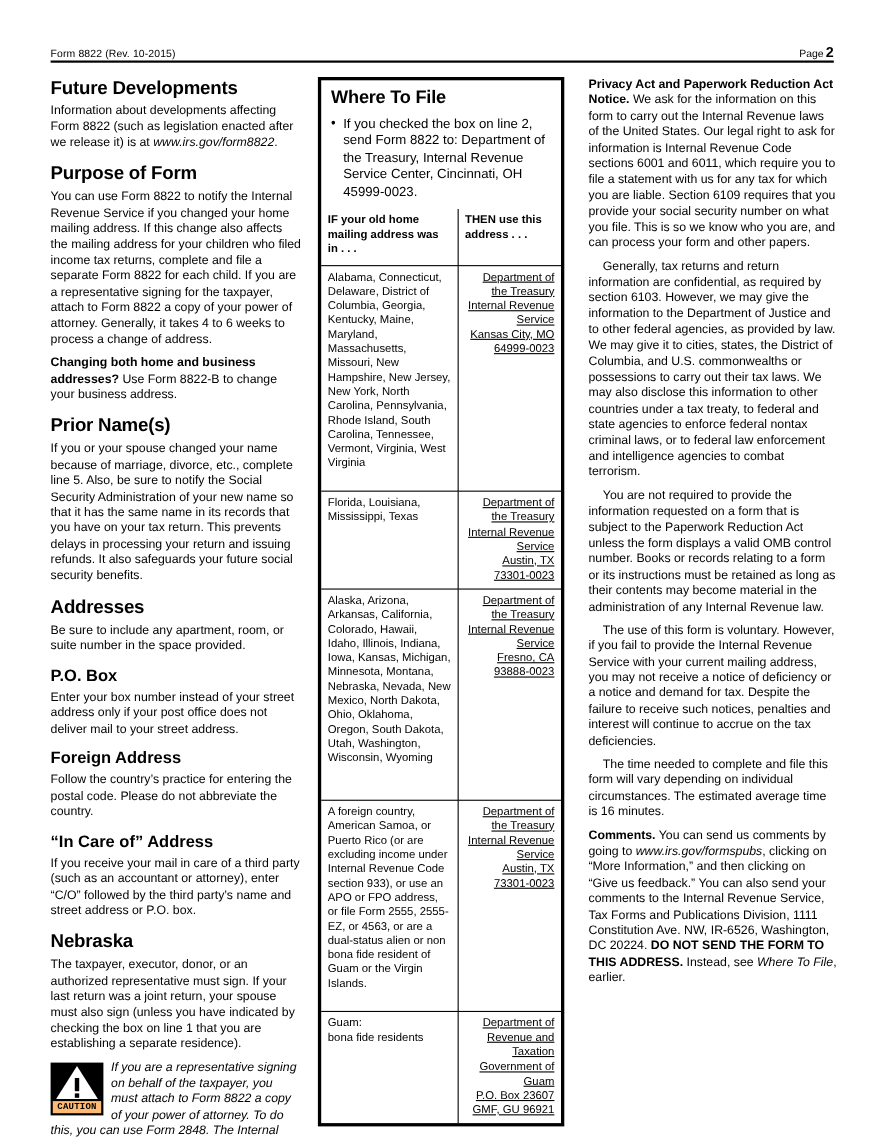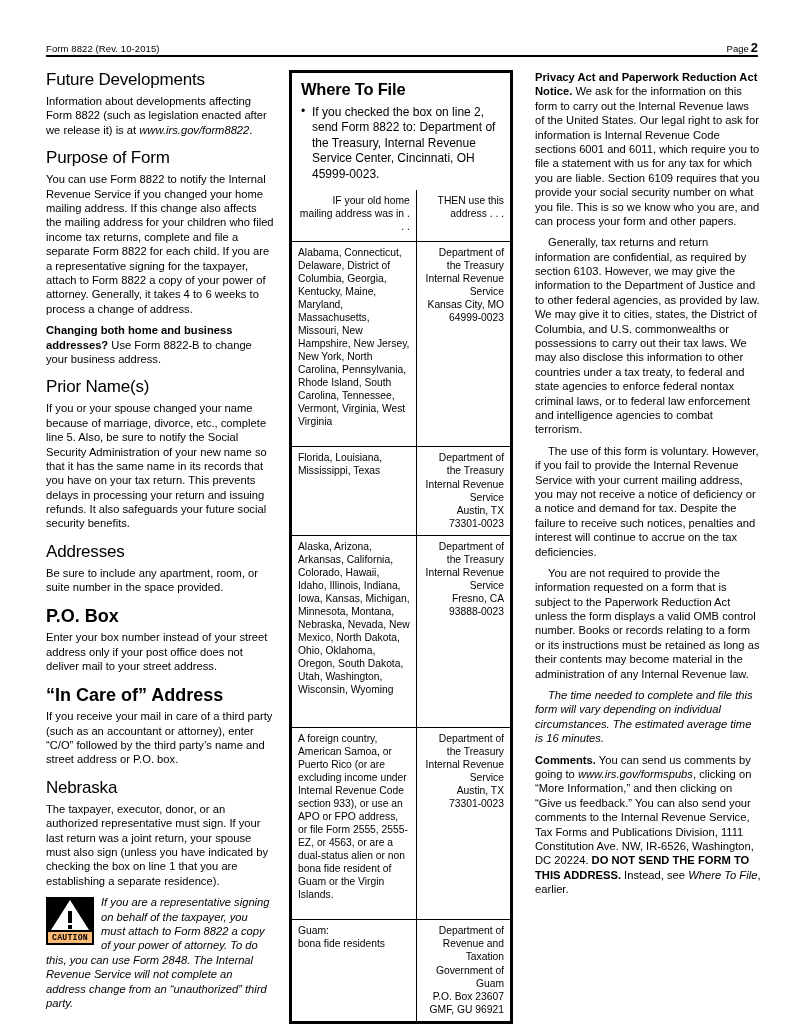--- a/index.html
+++ b/index.html
@@ -49,28 +49,28 @@
   .col {
     position: absolute;
     top: 70px;
   }
   .col-left  { left: 46px;  width: 228px; }
   .col-mid   { left: 289px; width: 224px; }
   .col-right { left: 535px; width: 226px; }
 
   h2.sec {
     font-size: 17px;
-    font-weight: normal;
+    font-weight: bold;
     margin: 0 0 5px 0;
     line-height: 1.12;
     letter-spacing: -0.2px;
   }
   h2.sec.tight { margin-top: 11px; }
   h3.sub {
-    font-size: 18px;
+    font-size: 15px;
     font-weight: bold;
     margin: 11px 0 4px 0;
     line-height: 1.15;
   }
   p.body {
     font-size: 11.2px;
     line-height: 1.285;
     margin: 0 0 7px 0;
     text-align: left;
   }
@@ -180,26 +180,27 @@
   }
   table.wtf-table th,
   table.wtf-table td {
     border: 1.5px solid #000;
     vertical-align: top;
     font-size: 10.3px;
     line-height: 1.27;
     padding: 4px 6px 5px 6px;
   }
   table.wtf-table th {
-    font-weight: normal;
-    text-align: right;
+    font-weight: bold;
+    text-align: left;
     padding-bottom: 7px;
   }
   table.wtf-table td.addr {
     text-align: right;
+    text-decoration: underline;
   }
   table.wtf-table col.c1 { width: 57%; }
   table.wtf-table col.c2 { width: 43%; }
   table.wtf-table tr:first-child th { border-top: 0; }
   table.wtf-table th:first-child,
   table.wtf-table td:first-child { border-left: 0; }
   table.wtf-table th:last-child,
   table.wtf-table td:last-child { border-right: 0; }
   table.wtf-table tr:last-child td { border-bottom: 0; }
   .cell-pad-lg { padding-bottom: 18px !important; }
@@ -229,20 +230,22 @@
 
     <h2 class="sec tight">Prior Name(s)</h2>
     <p class="body">If you or your spouse changed your name because of marriage, divorce, etc., complete line 5. Also, be sure to notify the Social Security Administration of your new name so that it has the same name in its records that you have on your tax return. This prevents delays in processing your return and issuing refunds. It also safeguards your future social security benefits.</p>
 
     <h2 class="sec tight">Addresses</h2>
     <p class="body">Be sure to include any apartment, room, or suite number in the space provided.</p>
 
     <h3 class="sub">P.O. Box</h3>
     <p class="body">Enter your box number instead of your street address only if your post office does not deliver mail to your street address.</p>
 
+    <h3 class="sub">Foreign Address</h3>
+    <p class="body">Follow the country’s practice for entering the postal code. Please do not abbreviate the country.</p>
 
     <h3 class="sub">“In Care of” Address</h3>
     <p class="body">If you receive your mail in care of a third party (such as an accountant or attorney), enter “C/O” followed by the third party’s name and street address or P.O. box.</p>
 
     <h2 class="sec tight">Nebraska</h2>
     <p class="body">The taxpayer, executor, donor, or an authorized representative must sign. If your last return was a joint return, your spouse must also sign (unless you have indicated by checking the box on line 1 that you are establishing a separate residence).</p>
 
     <div class="caution-wrap">
       <div class="caution-icon">
         <div class="tri"></div>
@@ -295,19 +298,19 @@
           </tr>
 
         </tbody>
       </table>
     </div>
   </div>
 
   <div class="col col-right">
     <p class="body"><span class="bold">Privacy Act and Paperwork Reduction Act Notice.</span><span> We ask for the information on this form to carry out the Internal Revenue laws of the United States. Our legal right to ask for information is Internal Revenue Code sections 6001 and 6011, which require you to file a statement with us for any tax for which you are liable. Section 6109 requires that you provide your social security number on what you file. This is so we know who you are, and can process your form and other papers.</span></p>
     <p class="body" style="text-indent:13px;">Generally, tax returns and return information are confidential, as required by section 6103. However, we may give the information to the Department of Justice and to other federal agencies, as provided by law. We may give it to cities, states, the District of Columbia, and U.S. commonwealths or possessions to carry out their tax laws. We may also disclose this information to other countries under a tax treaty, to federal and state agencies to enforce federal nontax criminal laws, or to federal law enforcement and intelligence agencies to combat terrorism.</p>
+    <p class="body" style="text-indent:13px;">You are not required to provide the information requested on a form that is subject  to the Paperwork Reduction Act unless the form displays a valid OMB control number. Books or records relating to a form or its instructions must be retained as long as their contents may become material in the administration of any Internal Revenue law.</p>
     <p class="body" style="text-indent:13px;">The use of this form is voluntary. However, if you fail to provide the Internal Revenue Service with your current mailing address, you may not receive a notice of deficiency or a notice and demand for tax. Despite the failure to receive such notices, penalties and interest will continue to accrue on the tax deficiencies.</p>
-    <p class="body" style="text-indent:13px;">You are not required to provide the information requested on a form that is subject  to the Paperwork Reduction Act unless the form displays a valid OMB control number. Books or records relating to a form or its instructions must be retained as long as their contents may become material in the administration of any Internal Revenue law.</p>
-    <p class="body" style="text-indent:13px;font-style:italic;">The time needed to complete and file this form will vary depending on individual circumstances. The estimated average time is 16 minutes.</p>
+    <p class="body" style="text-indent:13px;">The time needed to complete and file this form will vary depending on individual circumstances. The estimated average time is 16 minutes.</p>
     <p class="body"><span class="bold">Comments.</span><span> You can send us comments by going to </span><span class="ital">www.irs.gov/formspubs</span><span>, clicking on “More Information,” and then clicking on “Give us feedback.” You can also send your comments to the Internal Revenue Service, Tax Forms and Publications Division, 1111 Constitution Ave. NW, IR-6526, Washington, DC 20224. </span><span class="bold">DO NOT SEND THE FORM TO THIS ADDRESS.</span><span> Instead, see </span><span class="ital">Where To File</span><span>, earlier.</span></p>
   </div>
 
 </div>
 
 </body></html>

